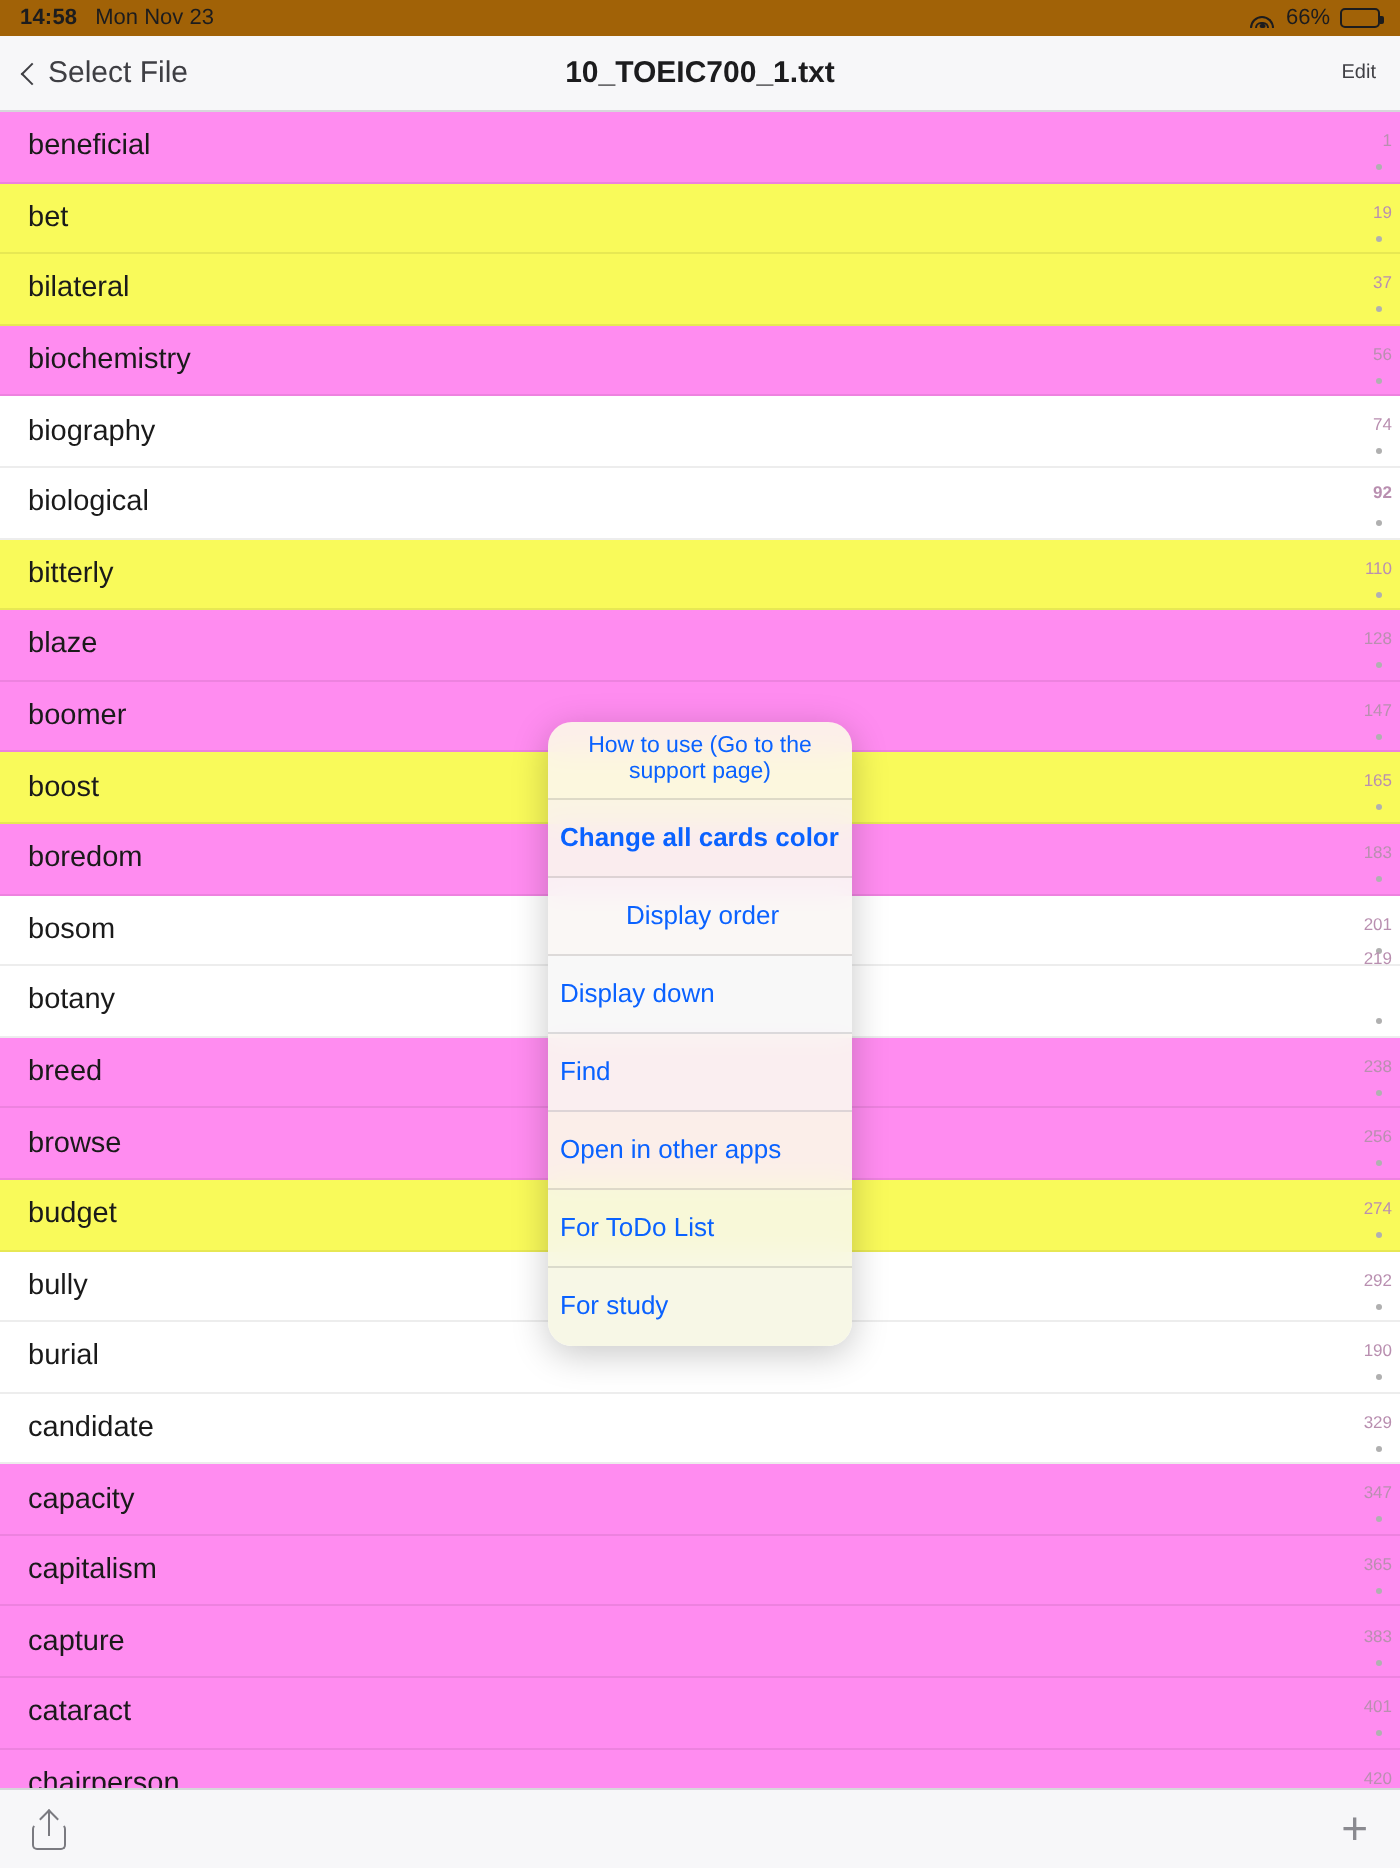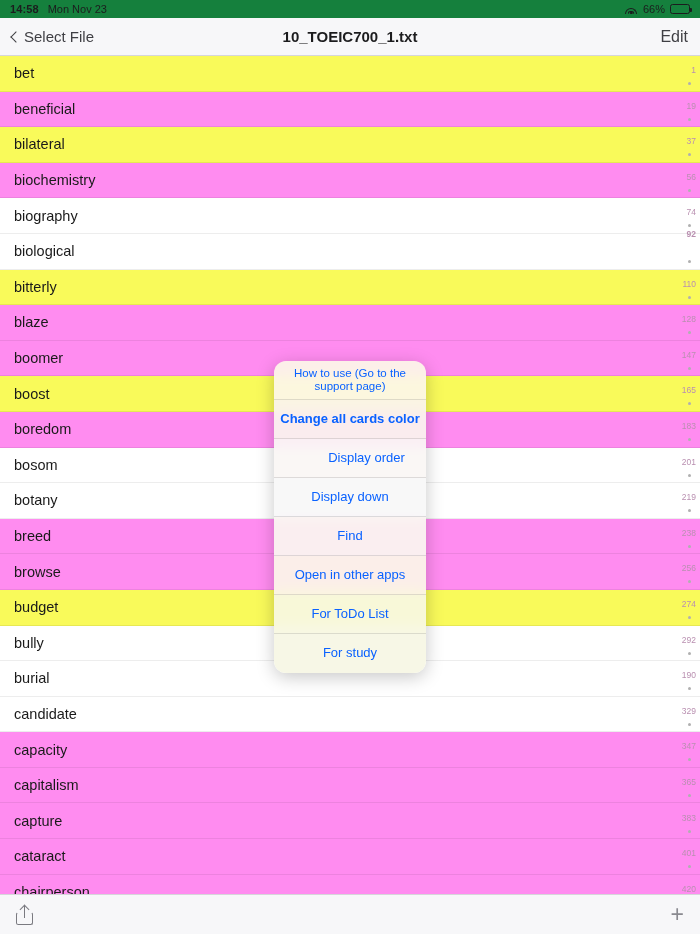--- a/index.html
+++ b/index.html
@@ -12,21 +12,21 @@
   #app {
     position: relative;
     width: 700px; height: 934px;
     background: #ffffff;
     display: flex; flex-direction: column;
   }
 
   
   .statusbar {
     height: 18px;
-    background: #15803d;
+    background: #a16207;
     display: flex; align-items: center;
     padding: 0 10px;
     font-size: 11px; color: #1c1c1e;
   }
   .sb-left { display: flex; align-items: center; gap: 9px; }
   .sb-time { font-weight: 600; letter-spacing: .1px; }
   .sb-date { font-weight: 400; }
   .sb-spacer { flex: 1; }
   .sb-right { display: flex; align-items: center; gap: 5px; }
   .wifi-icon { display: inline-block; width: 13px; height: 10px; position: relative; }
@@ -67,21 +67,21 @@
     width: 8px; height: 8px;
     border-left: 1.8px solid #3f3f44; border-bottom: 1.8px solid #3f3f44;
     transform: rotate(45deg);
     margin-right: 1px;
   }
   .nav-title {
     position: absolute; left: 0; right: 0; text-align: center;
     font-size: 15px; font-weight: 700; color: #1c1c1e;
     pointer-events: none;
   }
-  .nav-right { margin-left: auto; font-size: 16px; color: #3f3f44; }
+  .nav-right { margin-left: auto; font-size: 10px; color: #3f3f44; }
 
   
   .list {
     flex: 1;
     position: relative;
     overflow: hidden;
     background: #fff;
   }
   .row {
     height: 35.6px;
@@ -120,21 +120,21 @@
     width: 152px;
     border-radius: 12px;
     overflow: hidden;
     box-shadow: 0 4px 18px rgba(0,0,0,0.22);
     z-index: 30;
     font-size: 13px;
     backdrop-filter: blur(6px);
   }
   .pop-item {
     height: 39px;
-    display: flex; align-items: center; justify-content: center;
+    display: flex; align-items: center; justify-content: flex-start;
     text-align: center;
     color: #0a62ff;
     border-bottom: 1px solid rgba(120,120,120,0.22);
     padding: 0 6px;
     line-height: 1.1;
   }
   .pop-item:last-child { border-bottom: none; }
   .pop-item.header { color: #0a62ff; font-size: 11.5px; height: 39px; }
 
   
@@ -188,25 +188,25 @@
     <div class="nav-back">
       <span class="chev"></span>
       <span>Select File</span>
     </div>
     <div class="nav-title">10_TOEIC700_1.txt</div>
     <div class="nav-right">Edit</div>
   </div>
 
   <div class="list">
     <div id="rows">
+        <div class="row pink">
+          <span>beneficial</span>
+        </div>
         <div class="row yellow">
           <span>bet</span>
-        </div>
-        <div class="row pink">
-          <span>beneficial</span>
         </div>
         <div class="row yellow">
           <span>bilateral</span>
         </div>
         <div class="row pink">
           <span>biochemistry</span>
         </div>
         <div class="row white">
           <span>biography</span>
         </div>
@@ -272,35 +272,35 @@
         <div class="rail-item" style="top: 9px;">1</div>
         <div class="rail-dot" style="top: 26px;"></div>
         <div class="rail-item" style="top: 44.6px;">19</div>
         <div class="rail-dot" style="top: 61.6px;"></div>
         <div class="rail-item" style="top: 80.2px;">37</div>
         <div class="rail-dot" style="top: 97.2px;"></div>
         <div class="rail-item" style="top: 115.8px;">56</div>
         <div class="rail-dot" style="top: 132.8px;"></div>
         <div class="rail-item" style="top: 151.4px;">74</div>
         <div class="rail-dot" style="top: 168.4px;"></div>
-        <div class="rail-item" style="top: 173px; font-weight: bold;">92</div>
+        <div class="rail-item" style="top: 185px; font-weight: bold;">92</div>
         <div class="rail-dot" style="top: 204px;"></div>
         <div class="rail-item" style="top: 222.6px;">110</div>
         <div class="rail-dot" style="top: 239.6px;"></div>
         <div class="rail-item" style="top: 258.2px;">128</div>
         <div class="rail-dot" style="top: 275.2px;"></div>
         <div class="rail-item" style="top: 293.8px;">147</div>
         <div class="rail-dot" style="top: 310.8px;"></div>
         <div class="rail-item" style="top: 329.4px;">165</div>
         <div class="rail-dot" style="top: 346.4px;"></div>
         <div class="rail-item" style="top: 365px;">183</div>
         <div class="rail-dot" style="top: 382px;"></div>
         <div class="rail-item" style="top: 400.6px;">201</div>
         <div class="rail-dot" style="top: 417.6px;"></div>
-        <div class="rail-item" style="top: 436px;">219</div>
+        <div class="rail-item" style="top: 418px;">219</div>
         <div class="rail-dot" style="top: 453.2px;"></div>
         <div class="rail-item" style="top: 471.8px;">238</div>
         <div class="rail-dot" style="top: 488.8px;"></div>
         <div class="rail-item" style="top: 507.4px;">256</div>
         <div class="rail-dot" style="top: 524.4px;"></div>
         <div class="rail-item" style="top: 543px;">274</div>
         <div class="rail-dot" style="top: 560px;"></div>
         <div class="rail-item" style="top: 578.6px;">292</div>
         <div class="rail-dot" style="top: 595.6px;"></div>
         <div class="rail-item" style="top: 614.2px;">190</div>

